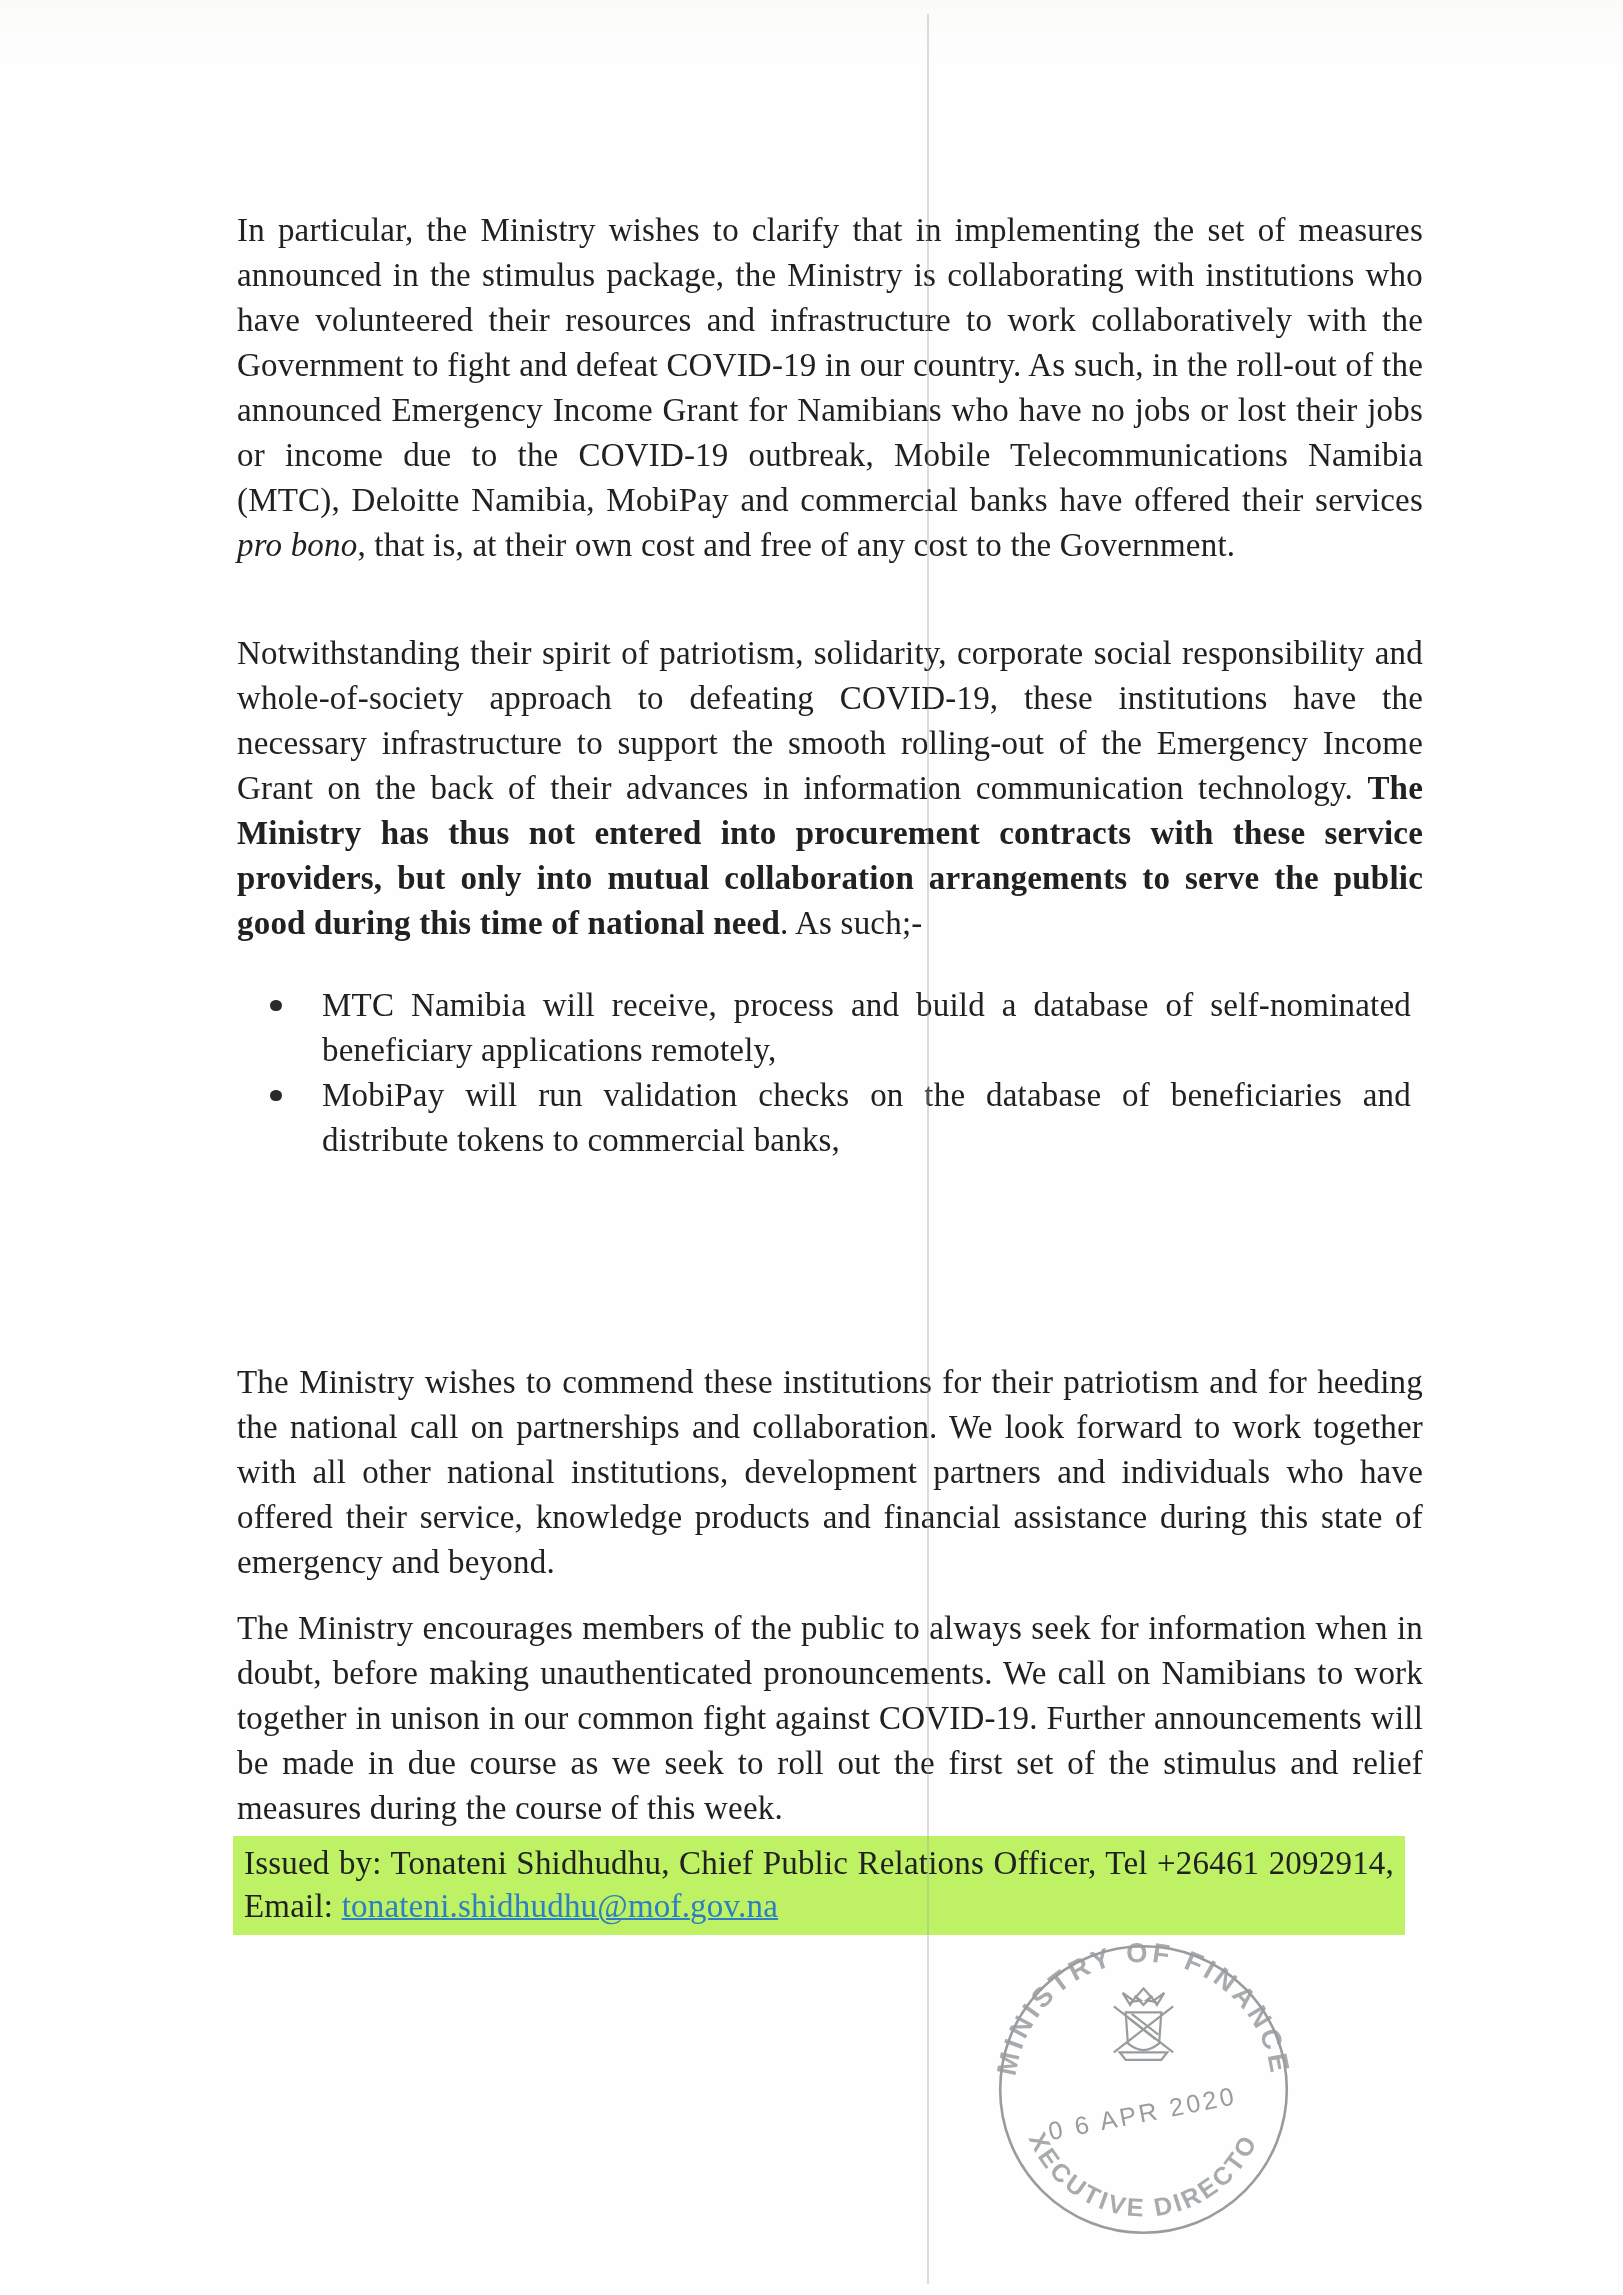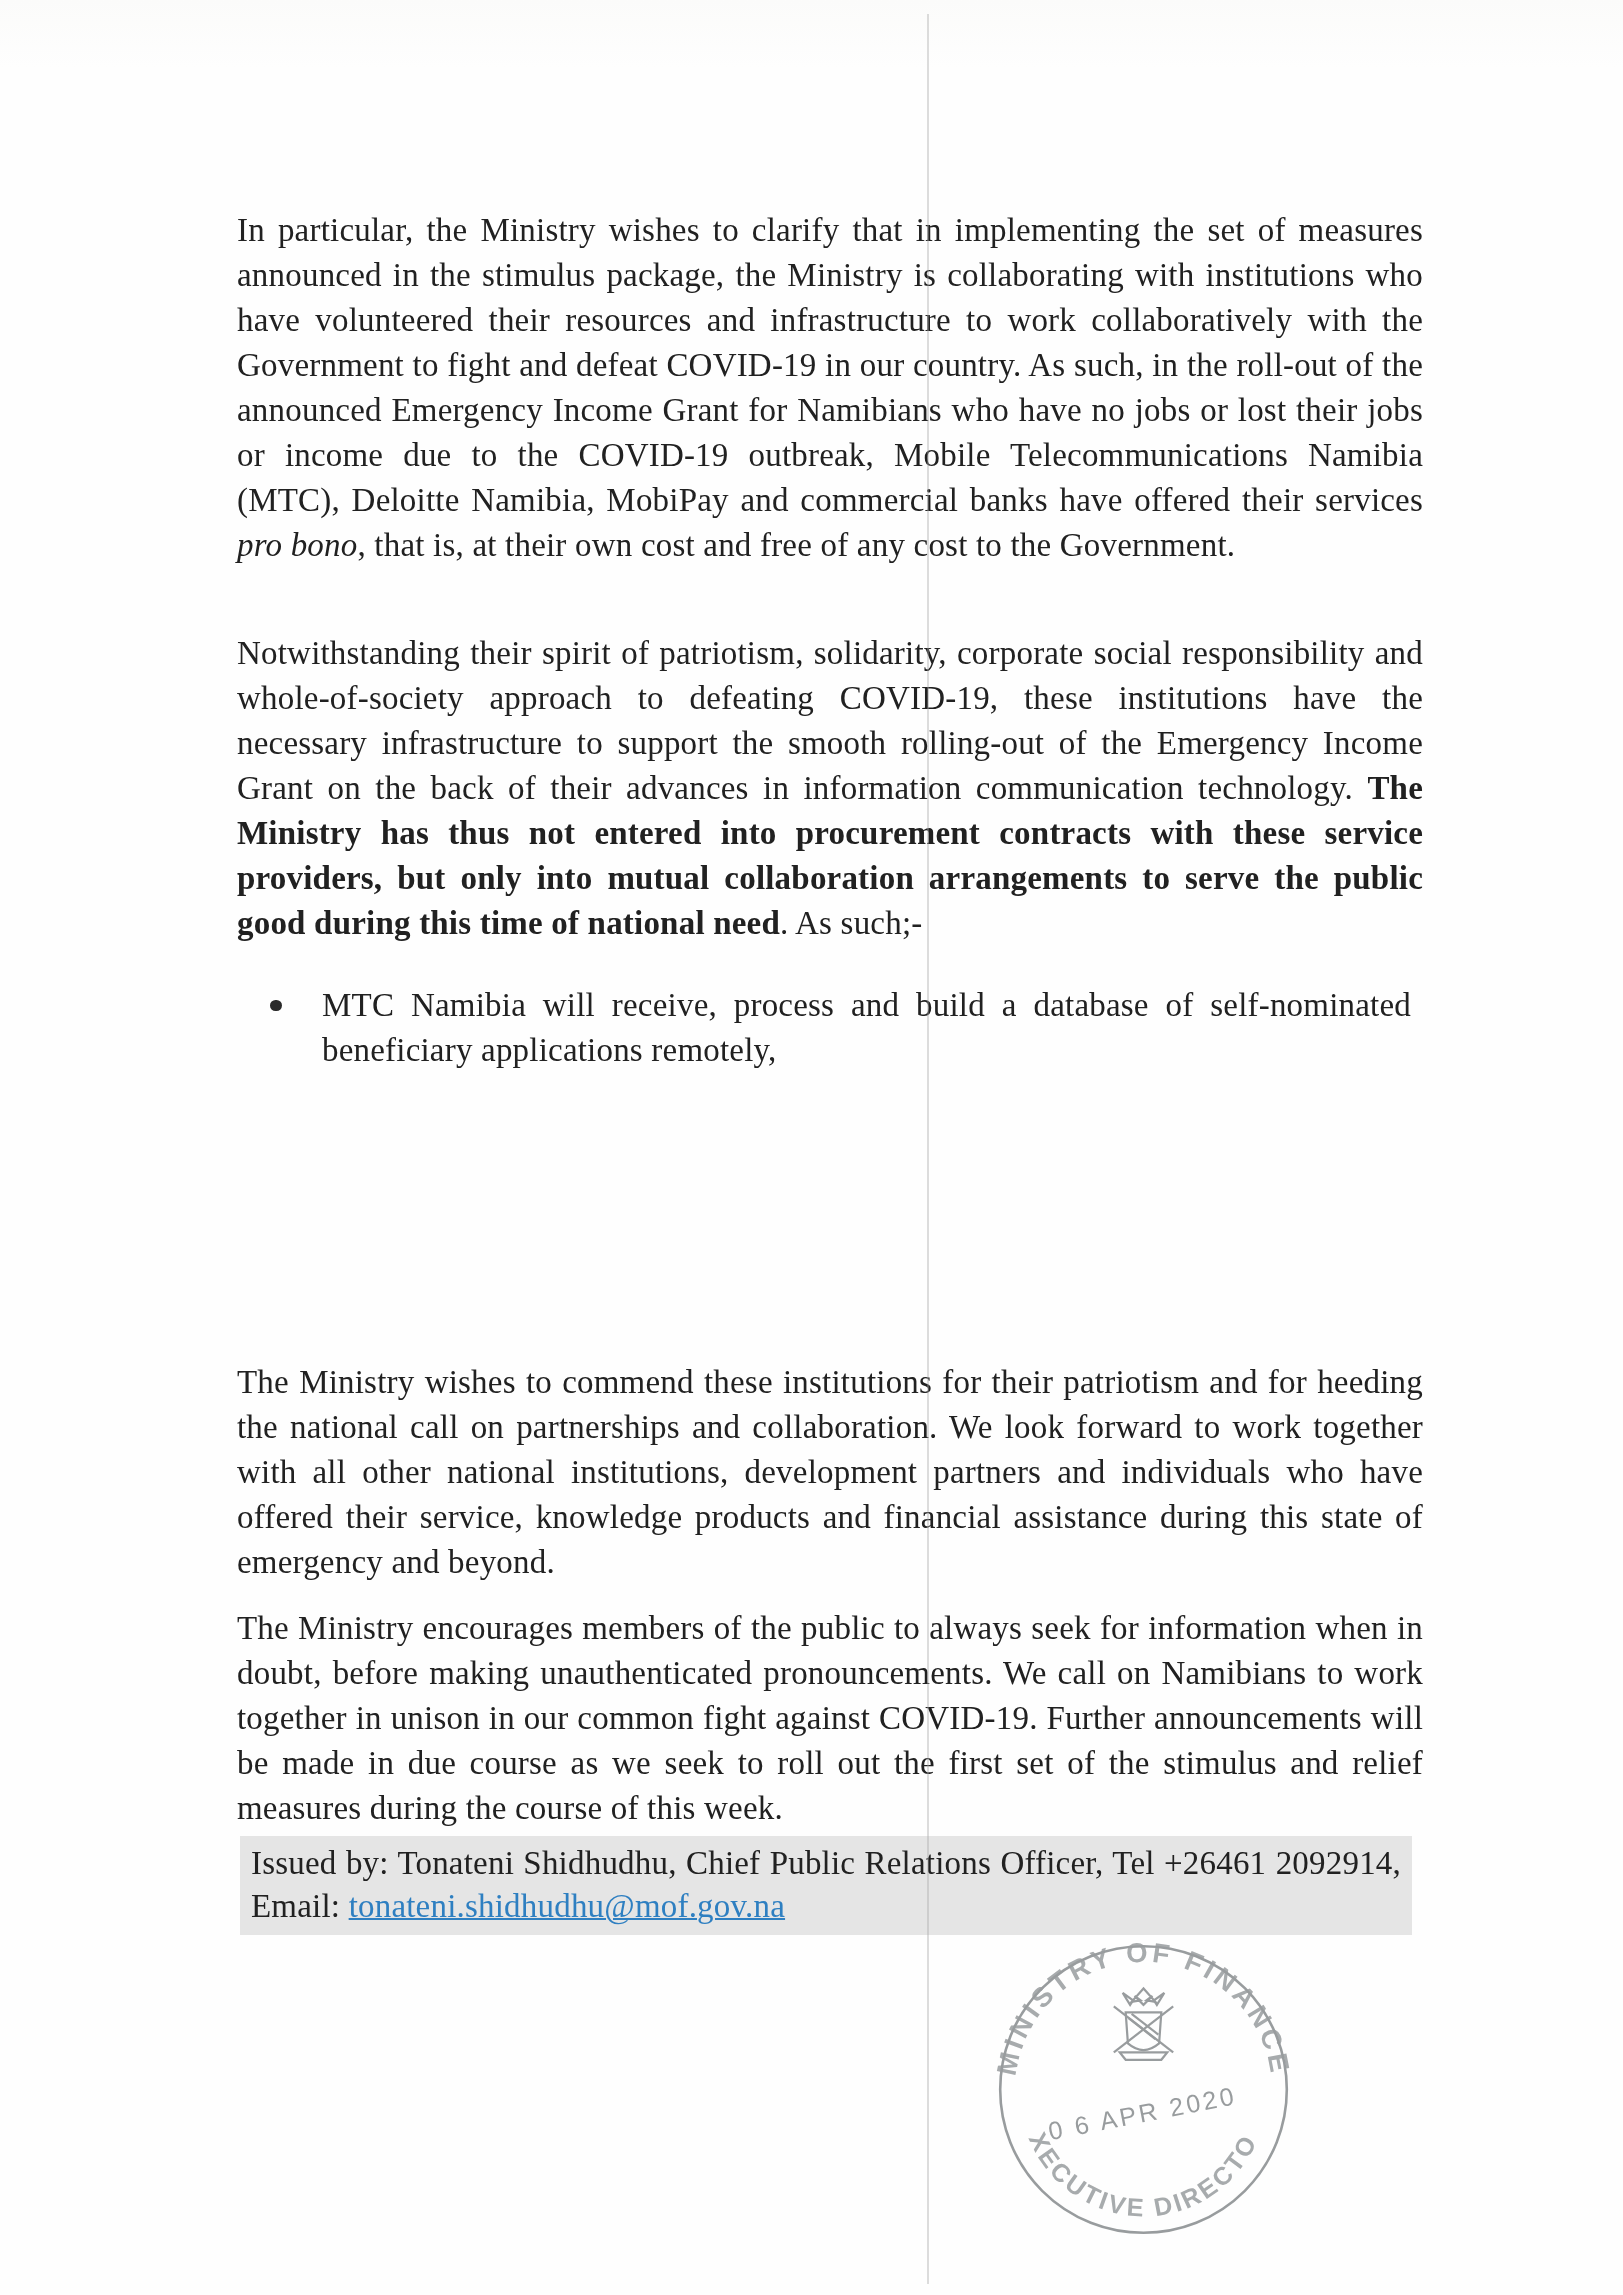--- a/index.html
+++ b/index.html
@@ -105,27 +105,28 @@
 <div class="scan-page"></div>
 
 <div class="fold-line"></div>
 
 <p class="para" style="top:196px;"><span>In particular, the Ministry wishes to clarify that in implementing the set of measures announced in the stimulus package, the Ministry is collaborating with institutions who have volunteered their resources and infrastructure to work collaboratively with the Government to fight and defeat COVID-19 in our country. As such, in the roll-out of the announced Emergency Income Grant for Namibians who have no jobs or lost their jobs or income due to the COVID-19 outbreak, Mobile Telecommunications Namibia (MTC), Deloitte Namibia, MobiPay and commercial banks have offered their services </span><span class="italic-seg">pro bono</span><span>, that is, at their own cost and free of any cost to the Government.</span></p>
 
 <p class="para" style="top:619px;"><span>Notwithstanding their spirit of patriotism, solidarity, corporate social responsibility and whole-of-society approach to defeating COVID-19, these institutions have the necessary infrastructure to support the smooth rolling-out of the Emergency Income Grant on the back of their advances in information communication technology. </span><span class="bold-seg">The Ministry has thus not entered into procurement contracts with these service providers, but only into mutual collaboration arrangements to serve the public good during this time of national need</span><span>. As such;-</span></p>
 
 <ul class="bullet-list" style="top:983px;">
   <li><span>MTC Namibia will receive, process and build a database of self-nominated beneficiary applications remotely,</span></li>
+  <li><span>MobiPay will run validation checks on the database of beneficiaries and distribute tokens to commercial banks,</span></li>
 </ul>
 
 <p class="para" style="top:1348px;"><span>The Ministry wishes to commend these institutions for their patriotism and for heeding the national call on partnerships and collaboration. We look forward to work together with all other national institutions, development partners and individuals who have offered their service, knowledge products and financial assistance during this state of emergency and beyond.</span></p>
 
 <p class="para" style="top:1594px;"><span>The Ministry encourages members of the public to always seek for information when in doubt, before making unauthenticated pronouncements. We call on Namibians to work together in unison in our common fight against COVID-19. Further announcements will be made in due course as we seek to roll out the first set of the stimulus and relief measures during the course of this week.</span></p>
 
-<div class="issued-block" id="issued-block" style="background: #e5e5e5; margin-left: 7px;"><span>Issued by: Tonateni Shidhudhu, Chief Public Relations Officer, Tel +26461 2092914, Email: </span><a href="#" id="email-link" style="color: rgb(46, 127, 193); text-decoration-color: rgb(46, 127, 193);">tonateni.shidhudhu@mof.gov.na</a></div>
+<div class="issued-block" id="issued-block" style="background: #bef264;"><span>Issued by: Tonateni Shidhudhu, Chief Public Relations Officer, Tel +26461 2092914, Email: </span><a href="#" id="email-link" style="color: rgb(46, 127, 193); text-decoration-color: rgb(46, 127, 193);">tonateni.shidhudhu@mof.gov.na</a></div>
 
 <div class="stamp-wrap">
   <svg viewBox="0 0 400 400" xmlns="http://www.w3.org/2000/svg">
     <defs>
       <path id="arcTop" d="M 38 262 A 173 173 0 1 1 362 262" fill="none"></path>
       <path id="arcBottom" d="M 50 276 A 166 166 0 0 0 350 276" fill="none"></path>
     </defs>
     <circle id="stamp-circle" cx="200" cy="200" r="193" fill="none" stroke-width="3.5" stroke="#8e9294"></circle>
     <g id="stamp-emblem" fill="none" stroke-width="3" stroke="#8e9294">
       <path d="M200 64 L184 82 L196 80 L188 74 L200 86 L212 74 L204 80 L216 82 Z"></path>

